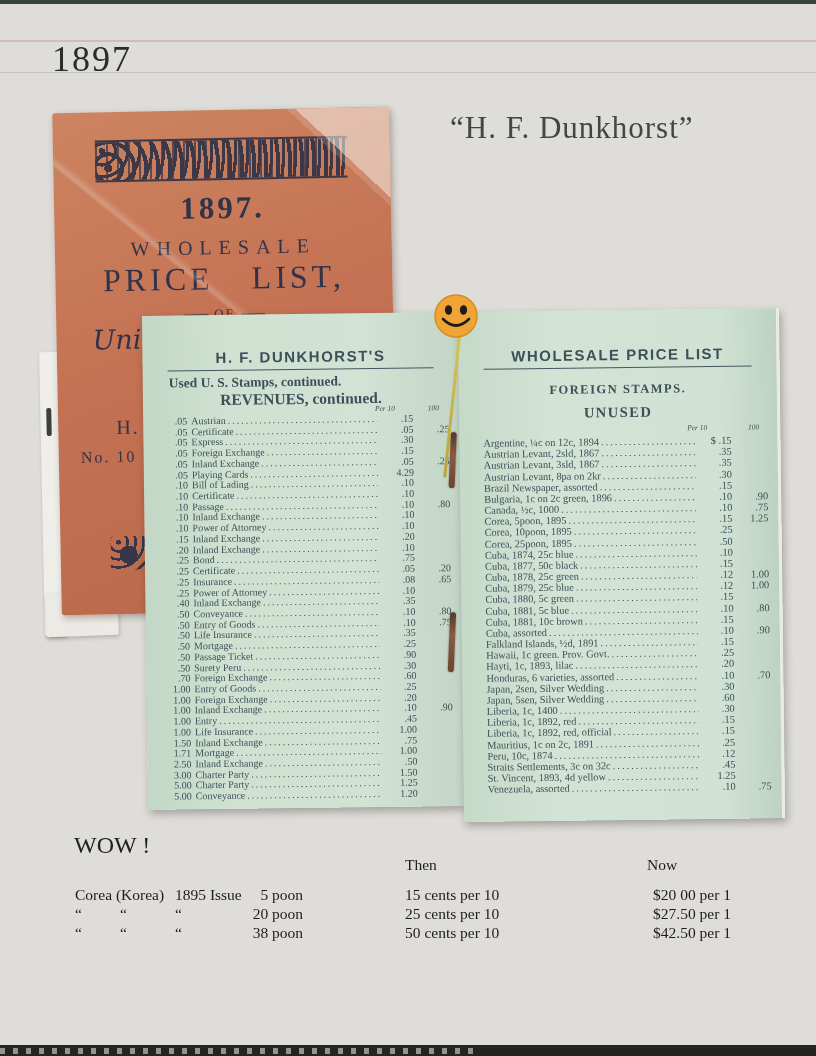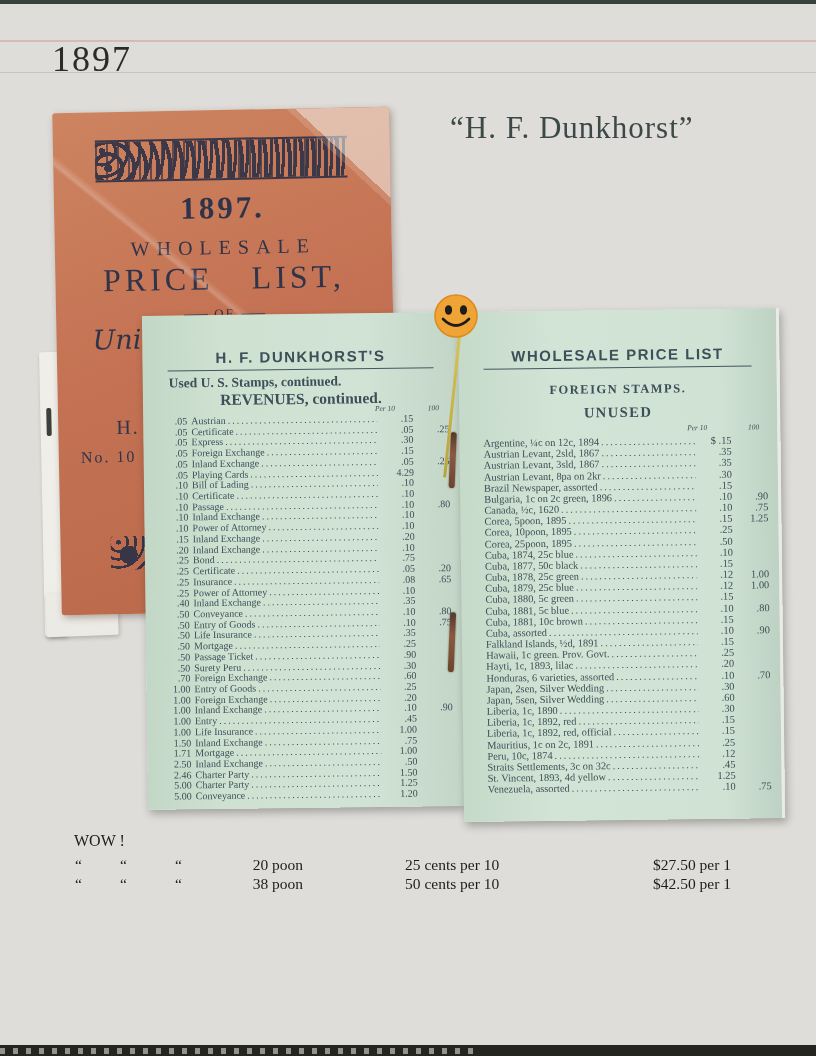--- a/index.html
+++ b/index.html
@@ -99,21 +99,21 @@
   .staple { position:absolute; width:6px; border-radius:3px;
     background:linear-gradient(#53392b,#8a5a40 40%,#6b442f); transform:rotate(3deg);
     box-shadow:0 0 2px rgba(40,20,10,.5); }
   .staple-1 { left:306px; top:124px; height:56px; }
   .staple-2 { left:303px; top:304px; height:60px; }
 
   .pin-shaft { position:absolute; left:458px; top:336px; width:2.5px; height:142px;
     background:linear-gradient(#d9c253,#b7a43e); transform:rotate(6deg); transform-origin:top left; }
   .smiley { position:absolute; left:434px; top:294px; width:44px; height:44px; }
 
-  .wow-label { position:absolute; left:74px; top:832px; font-size:16px; color:#20201e; }
+  .wow-label { position:absolute; left:74px; top:832px; font-size:24px; color:#20201e; }
   .comparison { position:absolute; left:75px; top:856px; width:690px; font-size:15.5px; color:#1d1d1b; }
   .cmp-head { position:relative; height:30px; }
   .cmp-head .then { position:absolute; left:330px; }
   .cmp-head .now  { position:absolute; left:572px; }
   .cmp-row { position:relative; height:19px; }
   .cmp-row .f1 { position:absolute; left:0; }
   .cmp-row .f2 { position:absolute; left:45px; }
   .cmp-row .f3 { position:absolute; left:100px; }
   .cmp-row .f4 { position:absolute; left:150px; width:78px; text-align:right; }
   .cmp-row .f5 { position:absolute; left:330px; }
@@ -415,21 +415,21 @@
 
           <div class="pl-row">
             <span class="d">2.50</span>
             <span class="n">Inland Exchange</span>
             <span class="dots"></span>
             <span class="p">.50</span>
             <span class="h"></span>
           </div>
 
           <div class="pl-row">
-            <span class="d">2.46</span>
+            <span class="d">3.00</span>
             <span class="n">Charter Party</span>
             <span class="dots"></span>
             <span class="p">1.50</span>
             <span class="h"></span>
           </div>
 
           <div class="pl-row">
             <span class="d">5.00</span>
             <span class="n">Charter Party</span>
             <span class="dots"></span>
@@ -491,21 +491,21 @@
           </div>
 
           <div class="pl-row">
             <span class="n">Bulgaria, 1c on 2c green, 1896</span>
             <span class="dots"></span>
             <span class="p">.10</span>
             <span class="h">.90</span>
           </div>
 
           <div class="pl-row">
-            <span class="n">Canada, ½c, 1620</span>
+            <span class="n">Canada, ½c, 1000</span>
             <span class="dots"></span>
             <span class="p">.10</span>
             <span class="h">.75</span>
           </div>
 
           <div class="pl-row">
             <span class="n">Corea, 5poon, 1895</span>
             <span class="dots"></span>
             <span class="p">.15</span>
             <span class="h">1.25</span>
@@ -617,21 +617,21 @@
           </div>
 
           <div class="pl-row">
             <span class="n">Japan, 5sen, Silver Wedding</span>
             <span class="dots"></span>
             <span class="p">.60</span>
             <span class="h"></span>
           </div>
 
           <div class="pl-row">
-            <span class="n">Liberia, 1c, 1890</span>
+            <span class="n">Liberia, 1c, 1400</span>
             <span class="dots"></span>
             <span class="p">.30</span>
             <span class="h"></span>
           </div>
 
           <div class="pl-row">
             <span class="n">Liberia, 1c, 1892, red</span>
             <span class="dots"></span>
             <span class="p">.15</span>
             <span class="h"></span>
@@ -690,22 +690,34 @@
     <circle cx="22" cy="22" r="21" fill="#f0a435"></circle>
     <circle cx="22" cy="22" r="21" fill="none" stroke="#d98c20" stroke-width="1.5"></circle>
     <ellipse cx="14.5" cy="16" rx="3.6" ry="4.8" fill="#1d1d1d"></ellipse>
     <ellipse cx="29.5" cy="16" rx="3.6" ry="4.8" fill="#1d1d1d"></ellipse>
     <path d="M9 25 Q22 38 35 25" fill="none" stroke="#1d1d1d" stroke-width="2.6" stroke-linecap="round"></path>
   </svg>
 
   <div class="wow-label">WOW !</div>
 
   <div class="comparison">
+    <div class="cmp-head">
+      <span class="then">Then</span>
+      <span class="now">Now</span>
+    </div>
     <div>
 
+        <div class="cmp-row">
+          <span class="f1">Corea (Korea)</span>
+          <span class="f2"></span>
+          <span class="f3">1895 Issue</span>
+          <span class="f4">5 poon</span>
+          <span class="f5">15 cents per 10</span>
+          <span class="f6">$20 00 per 1</span>
+        </div>
 
         <div class="cmp-row">
           <span class="f1">“</span>
           <span class="f2">“</span>
           <span class="f3">“</span>
           <span class="f4">20 poon</span>
           <span class="f5">25 cents per 10</span>
           <span class="f6">$27.50 per 1</span>
         </div>
 

